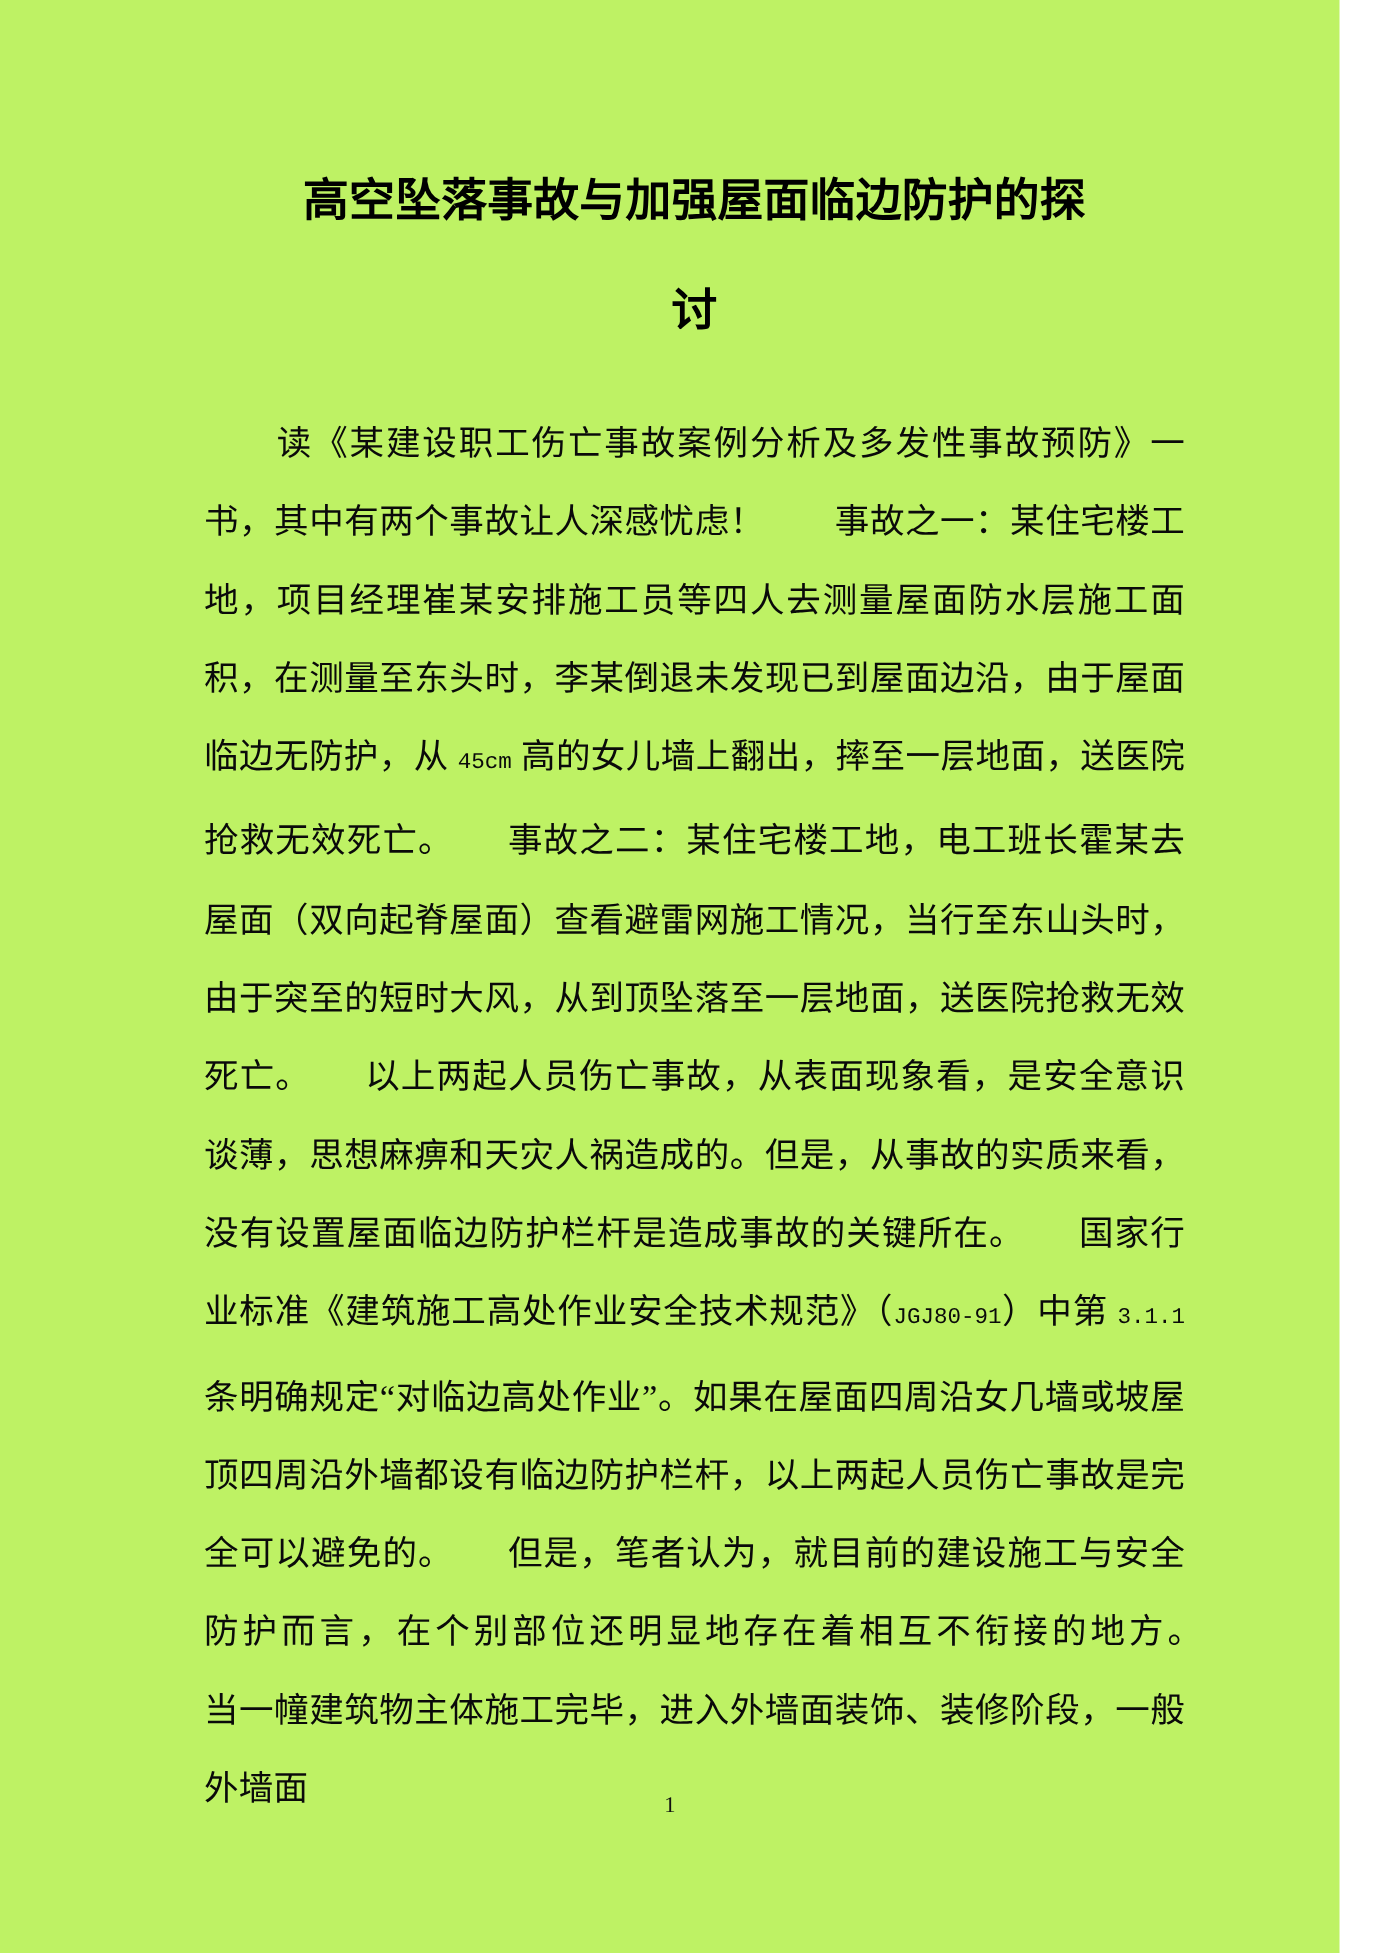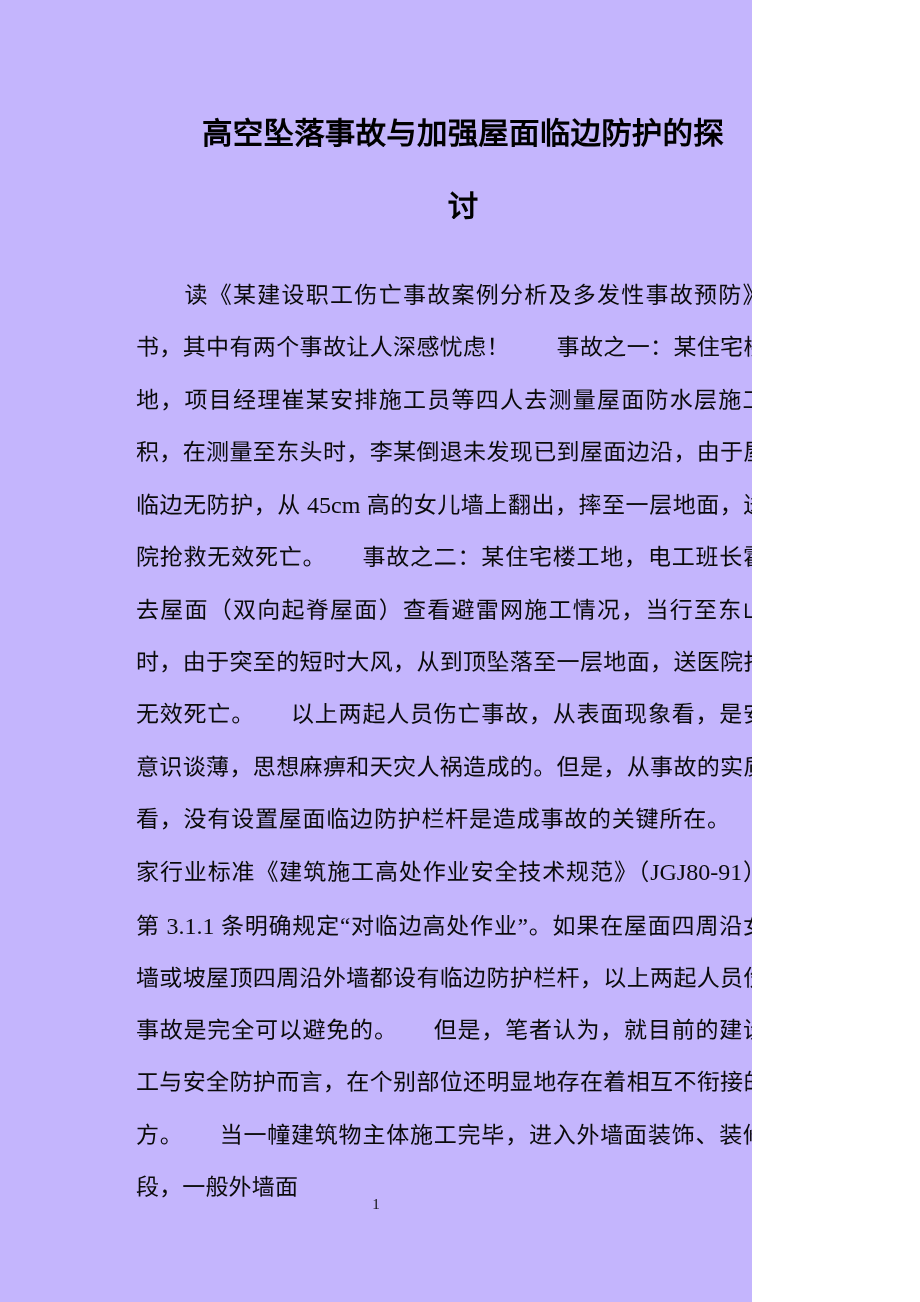--- a/index.html
+++ b/index.html
@@ -4,23 +4,23 @@
 <title>Document</title>
 <style>
   html, body {
     margin: 0;
     padding: 0;
     background: #ffffff;
   }
 
   .page {
     position: relative;
-    width: 752px;
+    width: 893px;
     height: 1302px;
-    background: #c4b5fd;
+    background: #bef264;
     overflow: hidden;
     box-sizing: border-box;
   }
 
   .doc-body {
     position: absolute;
     left: 136px;
     top: 0;
     width: 654px;
   }
@@ -54,22 +54,22 @@
     margin: 0;
     white-space: pre-wrap;
     word-break: break-all;
     letter-spacing: 0.15px;
   }
   .para.first {
     margin-top: 26px;
   }
   
   .lat {
-    font-family: Liberation Serif, serif;
-    font-size: 24px;
+    font-family: Liberation Mono, monospace;
+    font-size: 15px;
     letter-spacing: 0;
   }
 
   
   .page-number {
     position: absolute;
     left: 0;
     right: 0;
     top: 1196px;
     text-align: center;

